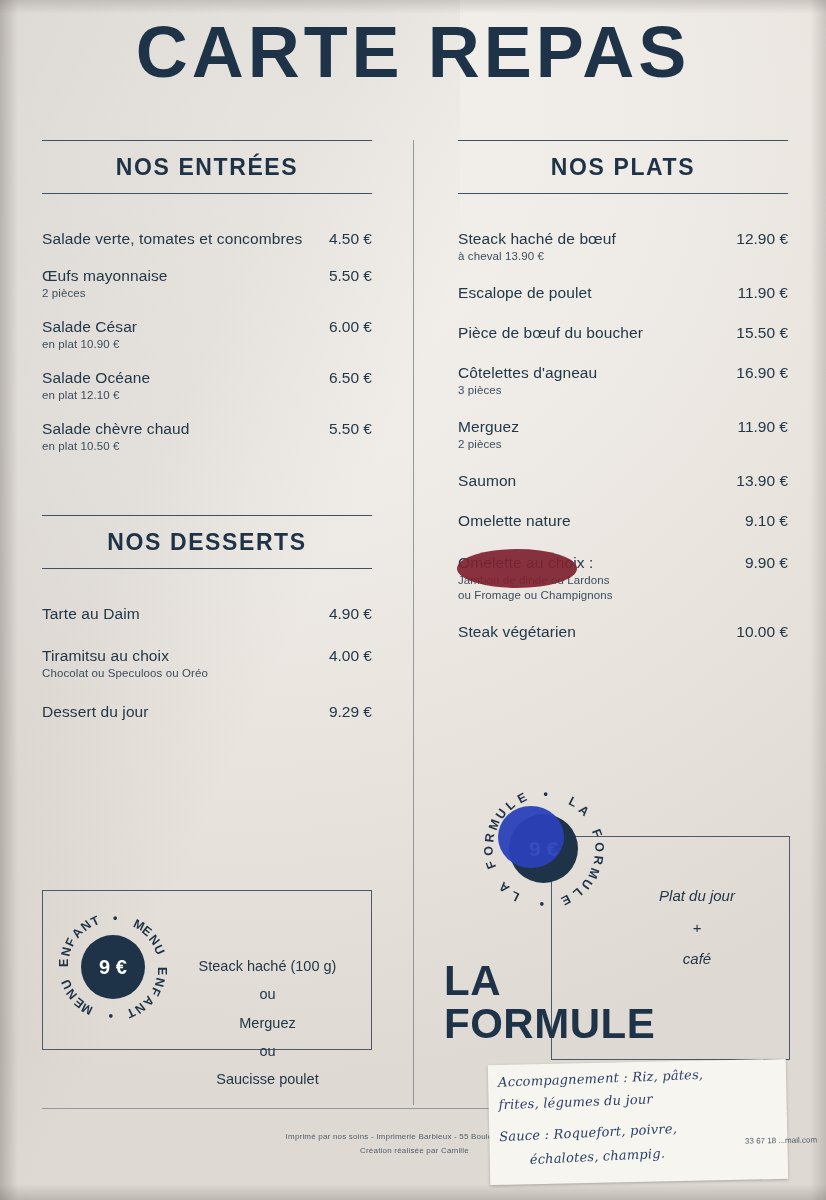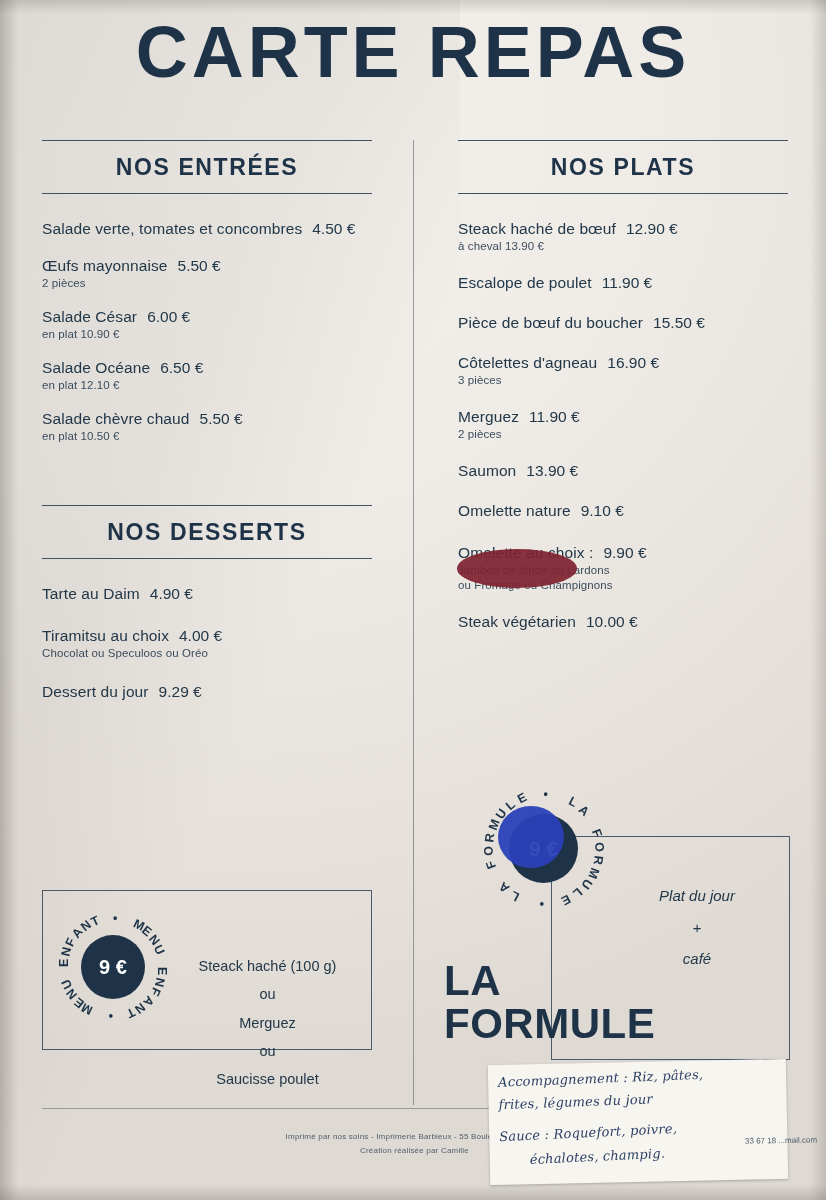--- a/index.html
+++ b/index.html
@@ -88,29 +88,29 @@
 
   .section-head {
     text-align: center;
     font-size: 23px;
     font-weight: 800;
     letter-spacing: 1.6px;
     color: #1e3347;
     padding: 13px 0 12px 0;
     border-top: 1.5px solid #3f5163;
     border-bottom: 1.5px solid #3f5163;
-    margin-bottom: 26px;
+    margin-bottom: 36px;
   }
 
   .items { margin: 0; padding: 0; list-style: none; }
   .item { margin-bottom: 19px; }
   .item-main {
     display: flex;
     align-items: baseline;
-    justify-content: flex-start;
+    justify-content: space-between;
   }
   .item-name {
     font-size: 15.5px;
     color: #223849;
     letter-spacing: .1px;
   }
   .item-price {
     font-size: 15.5px;
     color: #223849;
     white-space: nowrap;

